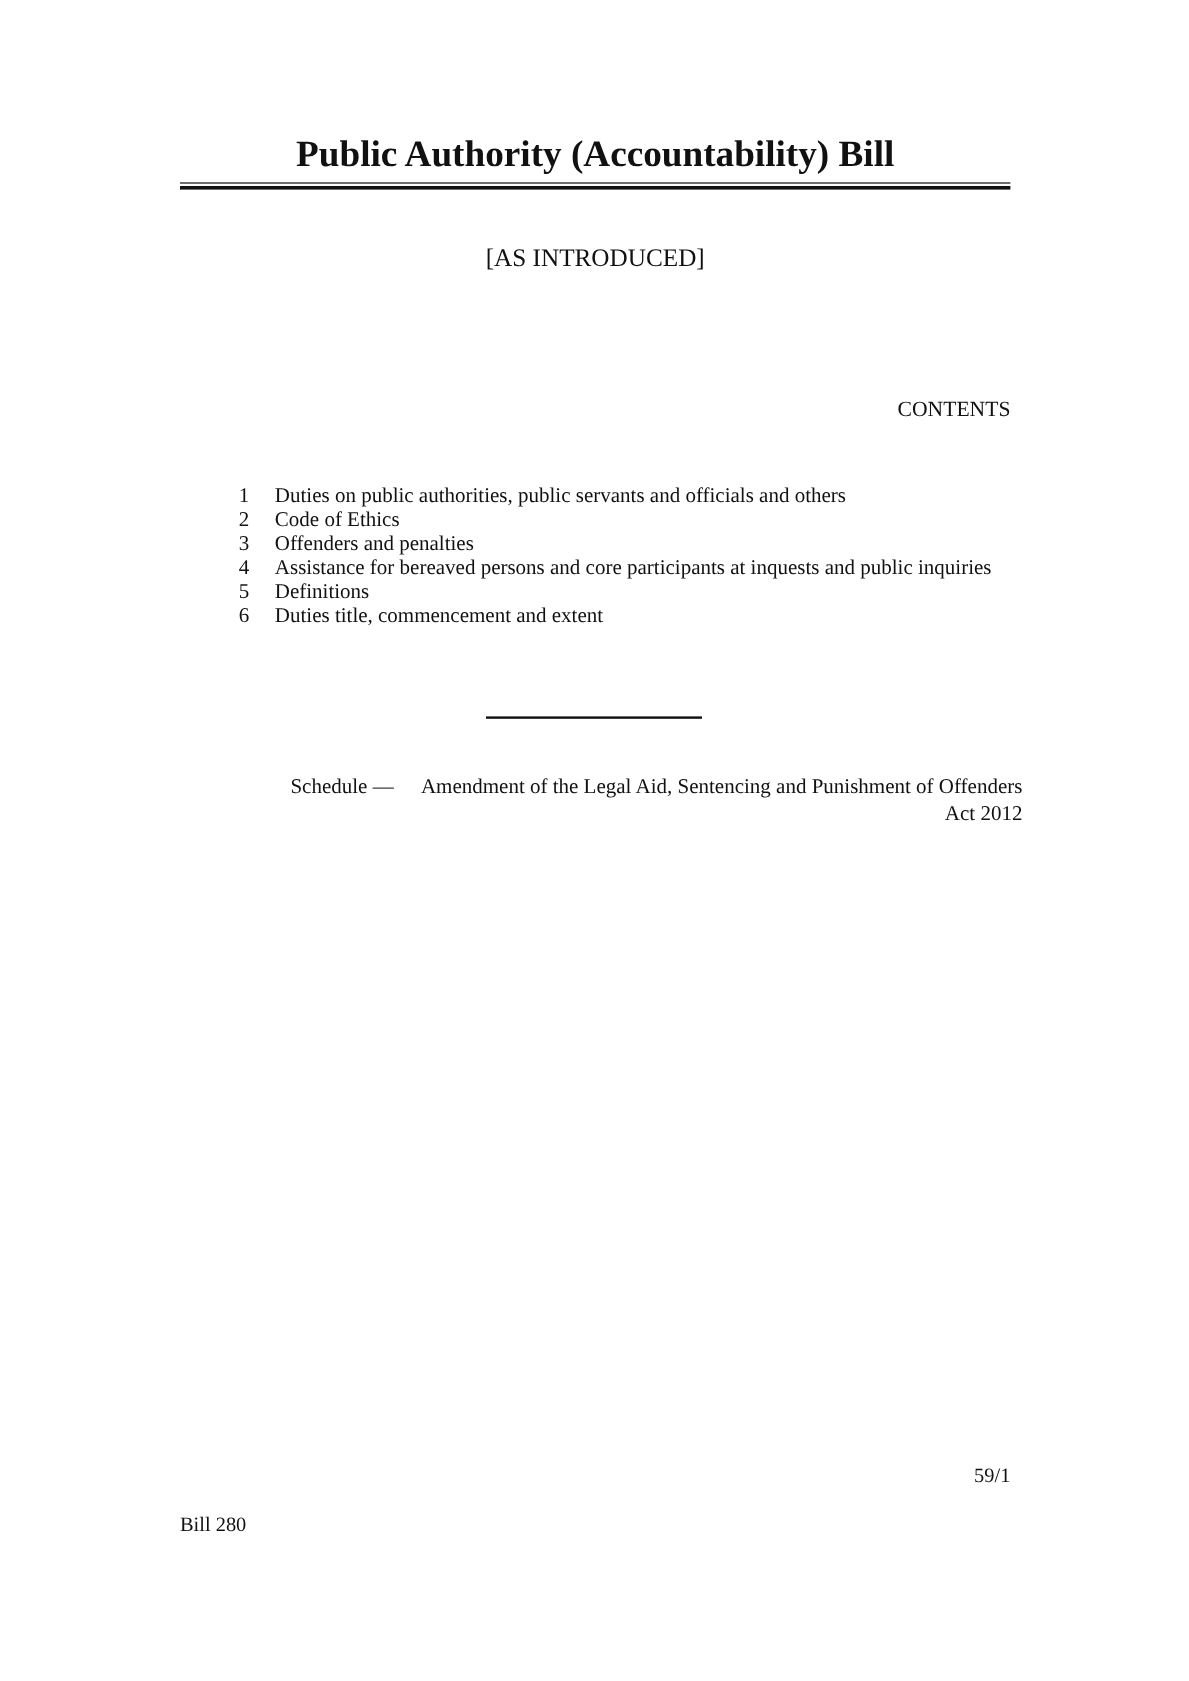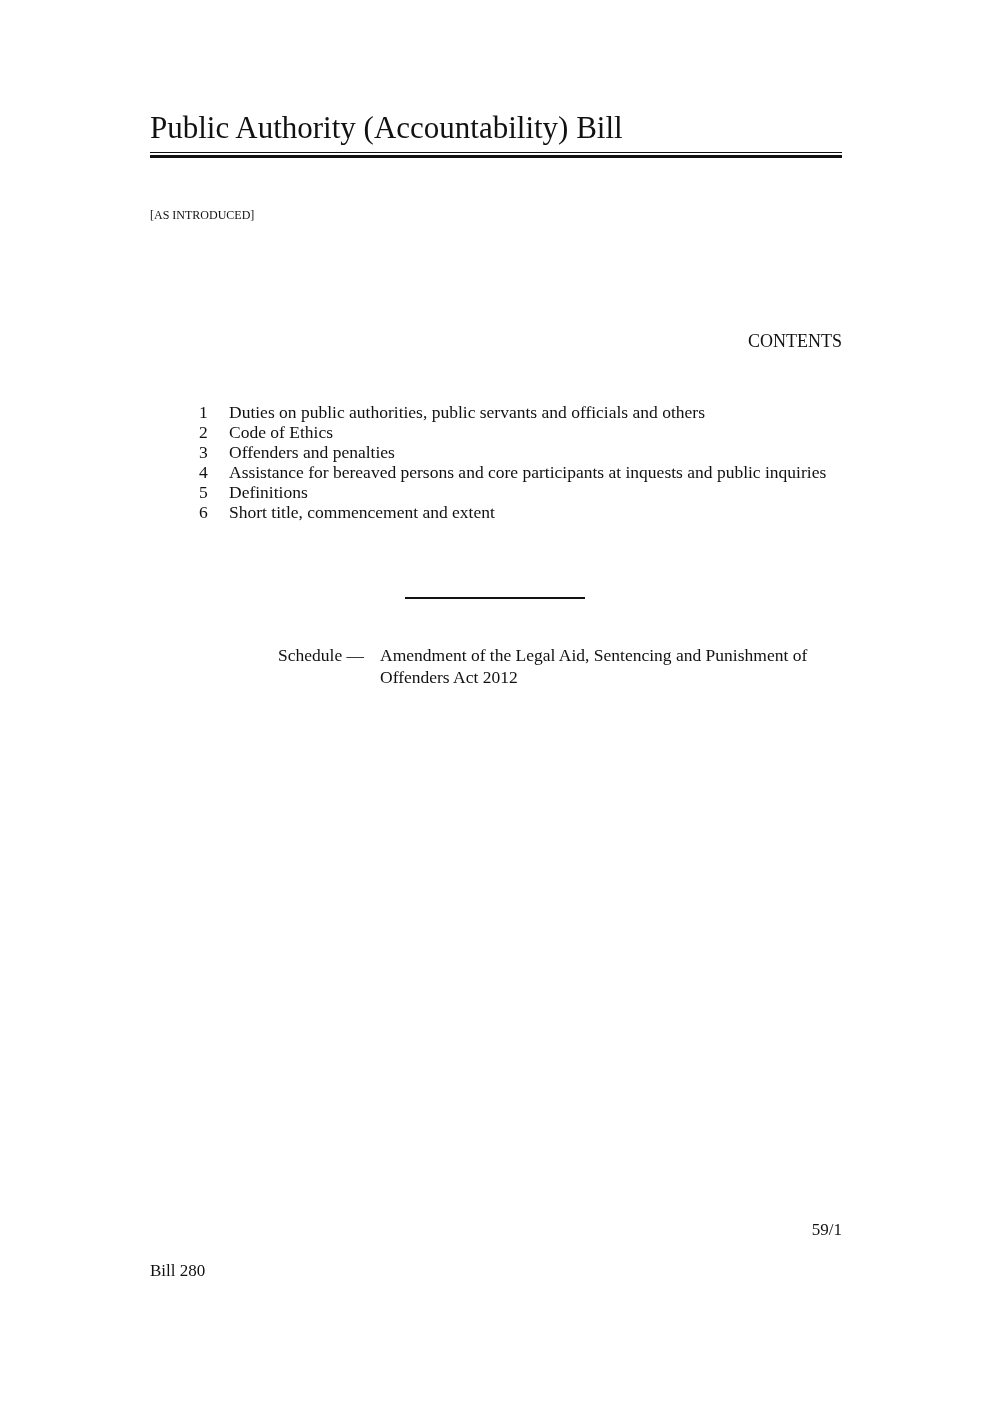--- a/index.html
+++ b/index.html
@@ -2,35 +2,35 @@
 <html><head>
   <meta charset="utf-8">
   <style>
     html, body { margin: 0; padding: 0; background: #ffffff; }
     body {
       width: 991px; height: 1401px; position: relative; overflow: hidden;
       font-family: "Liberation Serif", "DejaVu Serif", serif; color: #111;
     }
     .abs { position: absolute; }
     .title {
-      left: 150px; width: 692px; top: 108px; 
-      font-size: 31px; font-weight: normal; letter-spacing: 0px; line-height: 40px;
+      left: 150px; width: 692px; top: 108px; text-align: center;
+      font-size: 31px; font-weight: bold; letter-spacing: 0px; line-height: 40px;
     }
     .rule-thin { left: 150px; width: 692px; top: 152px; height: 1px; background: #111; }
     .rule-thick { left: 150px; width: 692px; top: 155px; height: 2.5px; background: #111; }
-    .status { left: 150px; width: 692px; top: 203px; font-size: 12px; line-height: 24px; }
+    .status { left: 150px; width: 692px; top: 203px; text-align: center; font-size: 21px; line-height: 24px; }
     .contents-heading { left: 150px; width: 692px; top: 327px; text-align: right; font-size: 18px; line-height: 28px; }
     .toc { left: 196px; top: 402px; width: 650px; font-size: 17.5px; line-height: 20px; }
     .toc-row { display: flex; }
     .toc-num { width: 33px; flex: none; padding-left: 3px; box-sizing: border-box; }
     .toc-text { flex: 1; }
     .divider { left: 405px; width: 180px; top: 597px; height: 1.5px; background: #111; }
     .schedule { left: 242px; top: 644px; width: 610px; font-size: 17.5px; line-height: 22px; display: flex; }
-    .sched-label { flex: none; width: 102px; margin-left: 36px; }
-    .sched-text { flex: 1; }
+    .sched-label { flex: none; width: 102px; }
+    .sched-text { flex: 1; text-align: right; }
     .footer-left { left: 150px; top: 1248px; font-size: 17px; line-height: 20px; margin-top: 13px; }
     .footer-right { right: 149px; top: 1220px; font-size: 17px; line-height: 20px; text-align: right; }
   </style>
 </head>
 <body>
 
 <div class="abs title">Public Authority (Accountability) Bill</div>
 <div class="abs rule-thin"></div>
 <div class="abs rule-thick"></div>
 
@@ -54,21 +54,21 @@
   <div class="toc-row">
     <span class="toc-num">4</span>
     <span class="toc-text">Assistance for bereaved persons and core participants at inquests and public inquiries</span>
   </div>
   <div class="toc-row">
     <span class="toc-num">5</span>
     <span class="toc-text">Definitions</span>
   </div>
   <div class="toc-row">
     <span class="toc-num">6</span>
-    <span class="toc-text">Short title, commencement and extent</span>
+    <span class="toc-text">Duties title, commencement and extent</span>
   </div>
 </div>
 
 <div class="abs divider"></div>
 
 <div class="abs schedule">
   <span class="sched-label">Schedule —</span>
   <span class="sched-text">Amendment of the Legal Aid, Sentencing and Punishment of Offenders Act 2012</span>
 </div>
 

